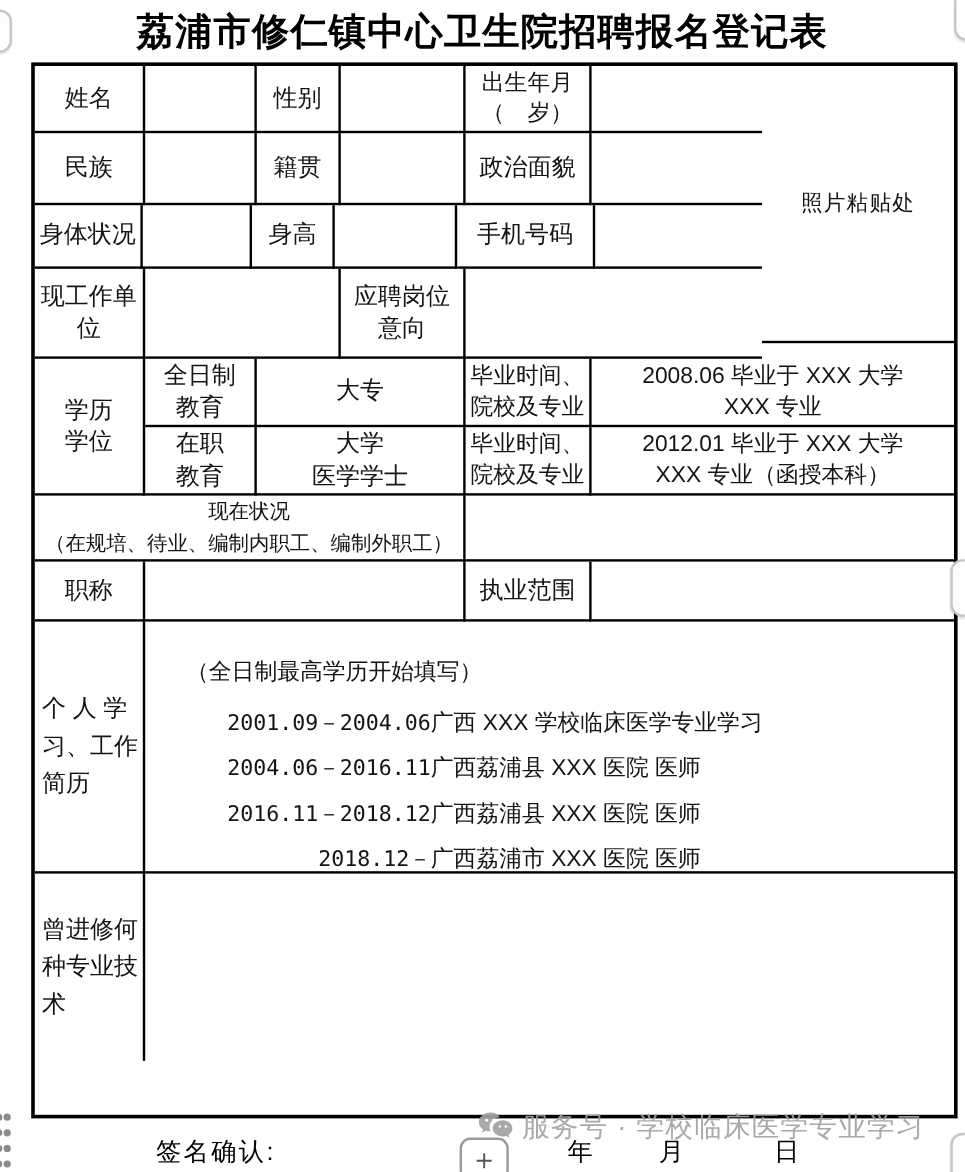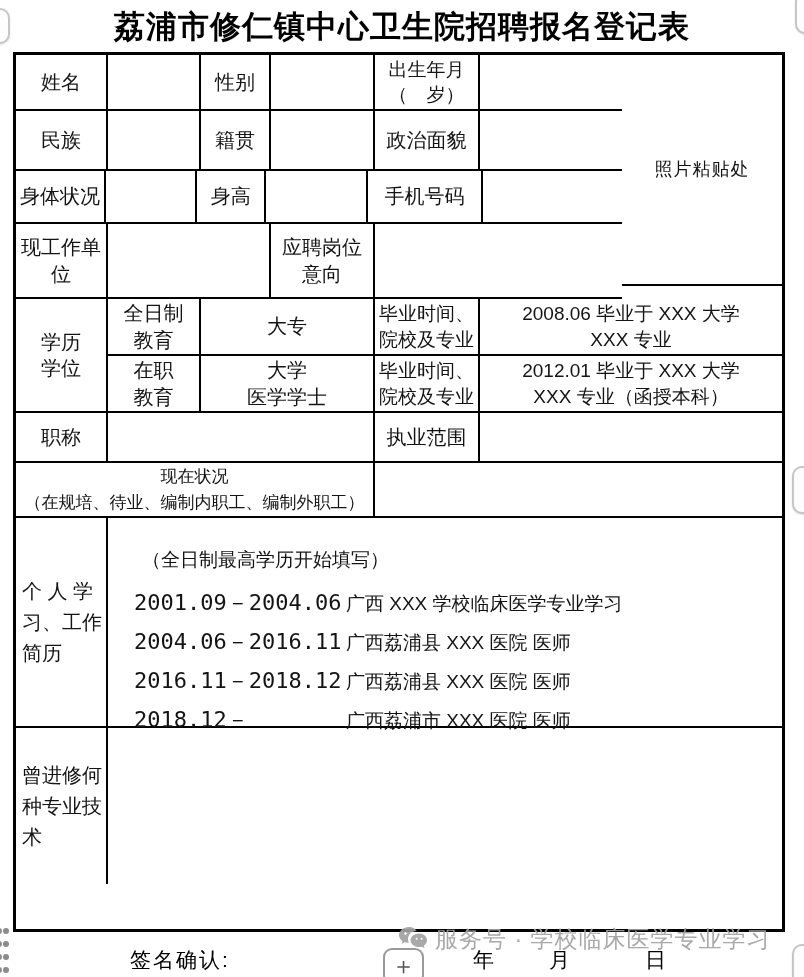--- a/index.html
+++ b/index.html
@@ -14,21 +14,21 @@
   .page { position: relative; width: 804px; height: 977px; background: #fff; }
 
   .doc-title {
     position: absolute; top: 6px; left: 0; width: 804px;
     text-align: center;
     font-size: 31px; font-weight: bold; letter-spacing: 1px;
     color: #000;
   }
 
   .form-table {
-    position: absolute; left: 13px; top: 52px;
+    position: absolute; left: 26px; top: 52px;
     width: 772px; height: 880px;
     border: 3px solid #000;
     background: #fff;
   }
   .row { display: flex; }
   .c {
     display: flex; align-items: center; justify-content: center;
     text-align: center; white-space: pre-line;
     border-right: 2px solid #000; border-bottom: 2px solid #000;
     font-size: 20px; line-height: 1.32; color: #141414;
@@ -42,21 +42,21 @@
 
   .resume-content {
     display: block; padding: 28px 0 0 26px;
     text-align: left; white-space: normal;
     font-size: 19px;
   }
   .r-note { margin-left: 8px; margin-bottom: 8px; line-height: 30px; font-family: Liberation Mono, monospace; }
   .r-entry { line-height: 38px; white-space: nowrap; }
   .r-period {
     display: inline-block; width: 212px;
-    font-family: "DejaVu Sans Mono", monospace; font-size: 22px;
+    font-family: "DejaVu Sans Mono", monospace; font-size: 18px; text-align: right;
   }
 
   .footer-row { position: absolute; top: 944px; left: 0; width: 804px; height: 33px; font-size: 21px; color: #000; }
   .sign-label { position: absolute; left: 130px; top: 2px; letter-spacing: 2px; }
   .ymd { position: absolute; top: 2px; font-size: 21px; }
   .ymd.y { left: 473px; } .ymd.m { left: 549px; } .ymd.d { left: 645px; }
 
   .plus-box {
     position: absolute; left: 383px; top: 4px;
     width: 41px; height: 36px;
@@ -160,31 +160,31 @@
 医学学士</div>
           <div class="c small" style="width:105px">毕业时间、
 院校及专业</div>
           <div class="c nr small" style="width:302px">2012.01 毕业于 XXX 大学
 XXX 专业（函授本科）</div>
         </div>
       </div>
     </div>
 
 
+    <div class="row" style="height:55px">
+      <div class="c" style="width:359px;font-size:17px;line-height:1.5">现在状况
+（在规培、待业、编制内职工、编制外职工）</div>
+      <div class="c nr" style="width:407px"></div>
+    </div>
+
     <div class="row" style="height:50px">
       <div class="c" style="width:92px">职称</div>
       <div class="c" style="width:267px"></div>
       <div class="c" style="width:105px">执业范围</div>
       <div class="c nr" style="width:302px"></div>
-    </div>
-
-    <div class="row" style="height:55px">
-      <div class="c" style="width:359px;font-size:17px;line-height:1.5">现在状况
-（在规培、待业、编制内职工、编制外职工）</div>
-      <div class="c nr" style="width:407px"></div>
     </div>
 
     <div class="row" style="height:210px">
       <div class="c left" style="width:92px;line-height:1.55">个 人 学
 习、工作
 简历</div>
       <div class="c nr" style="width:674px;align-items:flex-start;justify-content:flex-start">
         <div class="resume-content">
           <div class="r-note">（全日制最高学历开始填写）</div>
           <div class="r-entry"><span class="r-period">2001.09－2004.06</span><span>广西 XXX 学校临床医学专业学习</span></div>

